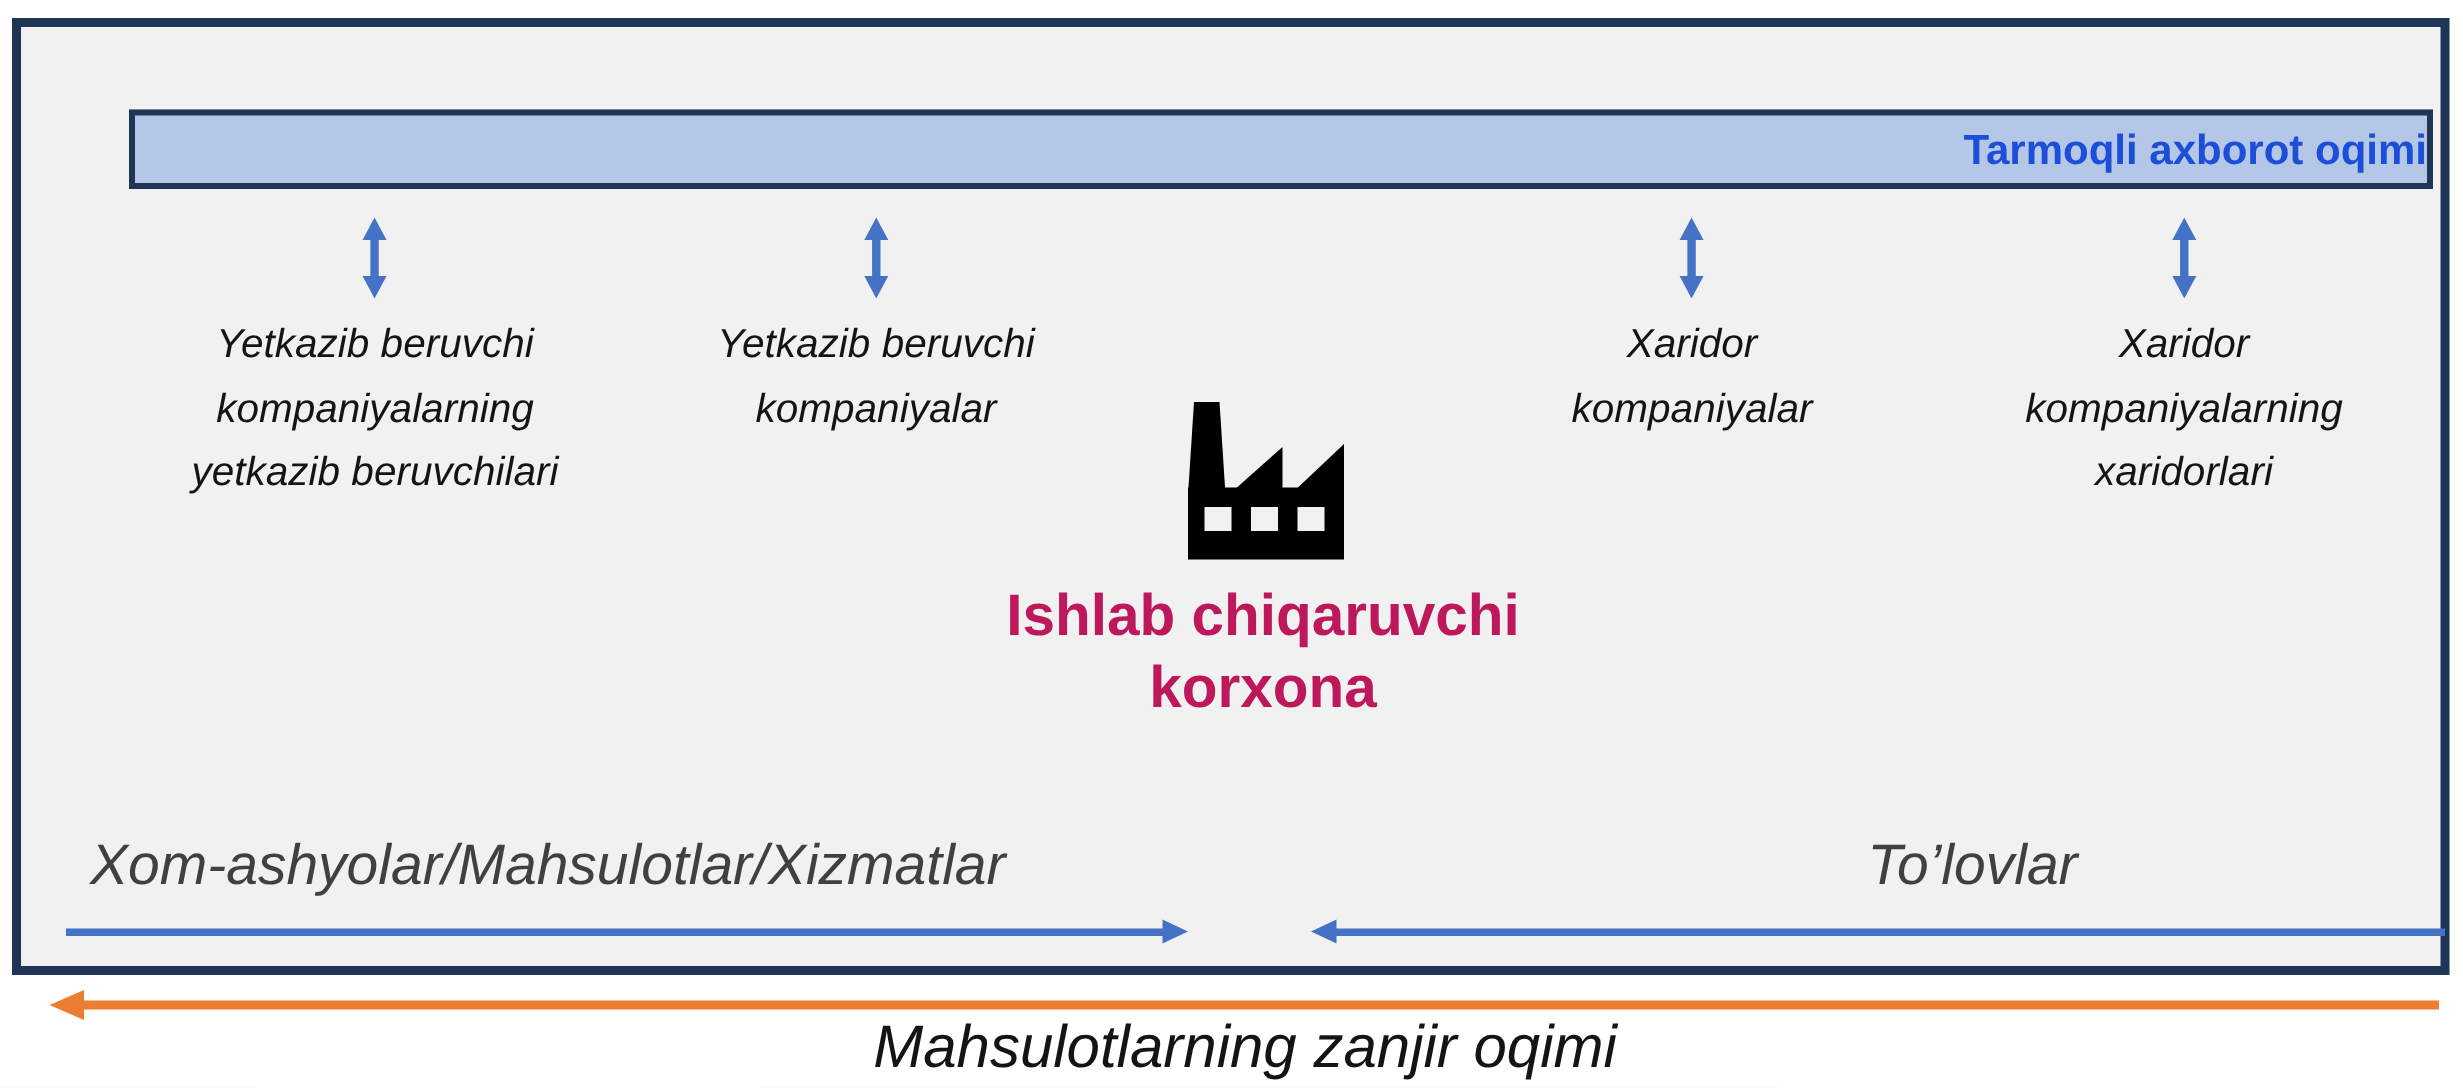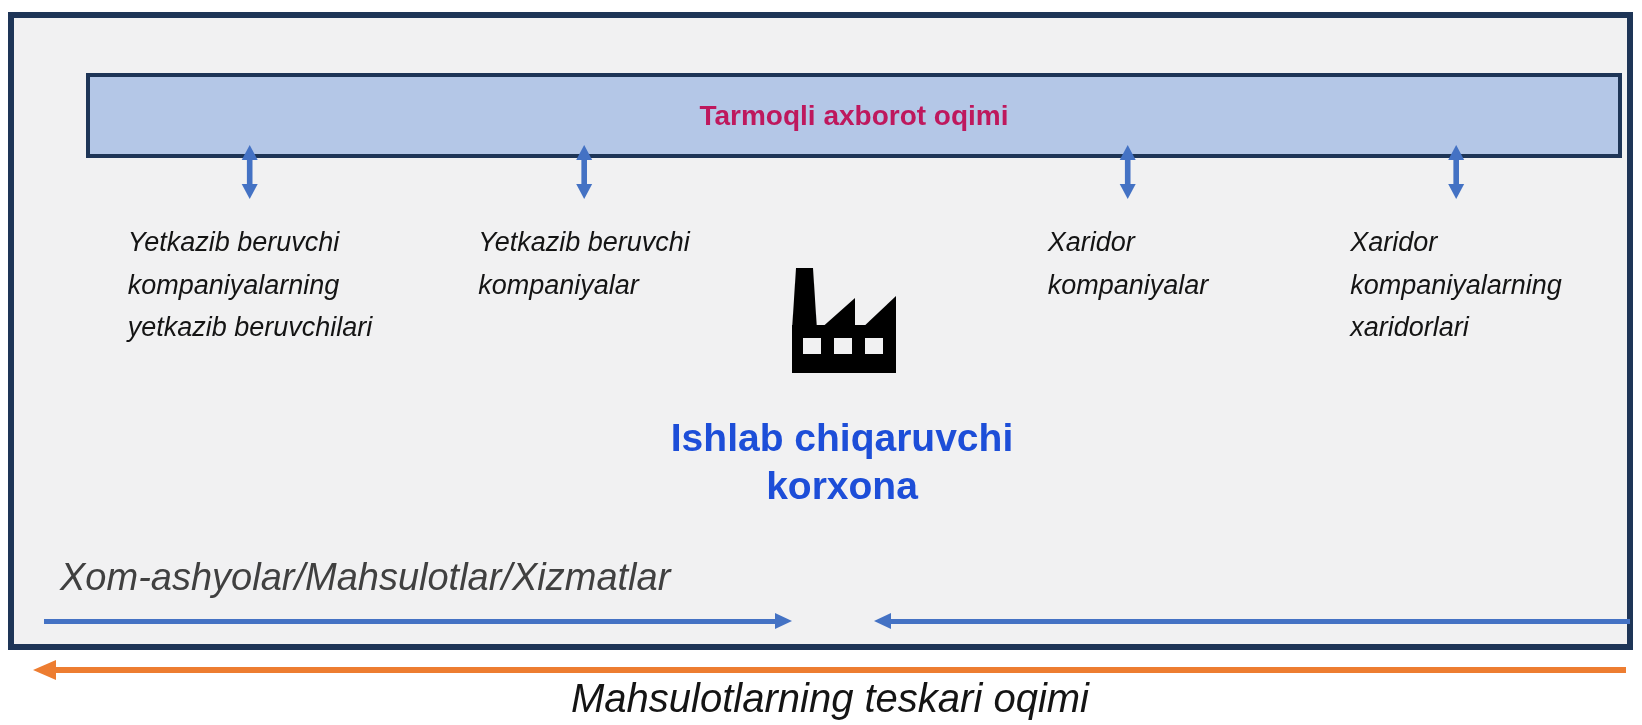--- a/index.html
+++ b/index.html
@@ -19,44 +19,44 @@
     font-family:"Liberation Sans","DejaVu Sans",sans-serif;
     color:var(--text);
     overflow:hidden;
   }
   .outer-box{
     position:absolute;left:8px;top:12px;width:1625px;height:638px;
     background:var(--box-fill);
     border:6px solid var(--box-border);
   }
   .title-bar{
-    position:absolute;left:72px;top:55px;width:1536px;height:85px;
+    position:absolute;left:72px;top:55px;width:1536px;height:53px;
     background:var(--header-fill);
     border:4px solid var(--header-border);
-    display:flex;align-items:center;justify-content:center;
-    font-weight:bold;font-size:28px;color:#be185d;
+    display:flex;align-items:center;justify-content:flex-end;
+    font-weight:bold;font-size:28px;color:#1d4ed8;
   }
   .chain-node{
     position:absolute;top:127px;
     display:flex;flex-direction:column;align-items:center;
     transform:translateX(-50%);
   }
   .dbl-arrow{color:var(--arrow-blue);width:22px;height:54px;}
   .chain-label{
-    margin-top:22px;
+    margin-top:9px;
     font-style:italic;font-size:27px;line-height:1.58;
-    white-space:pre-line;color:#141414;
+    text-align:center;white-space:pre-line;color:#141414;
   }
   .factory{
     position:absolute;left:772px;top:250px;width:114px;height:112px;color:#000;
   }
   .producer-label{
-    position:absolute;left:828px;top:396px;transform:translateX(-50%);
+    position:absolute;left:828px;top:369px;transform:translateX(-50%);
     font-weight:bold;font-size:39px;line-height:1.22;
-    text-align:center;white-space:pre-line;color:#1d4ed8;
+    text-align:center;white-space:pre-line;color:#be185d;
   }
   .flow-label{
     position:absolute;top:538px;
     font-style:italic;font-size:38px;color:#404040;white-space:nowrap;
   }
   .flow-label.left{left:46px;}
   .flow-label.center{transform:translateX(-50%);}
   .h-arrow{position:absolute;height:16px;}
   .h-arrow .line{position:absolute;top:5.5px;height:5px;background:var(--arrow-blue);}
   .h-arrow.point-right .line{left:0;right:15px;}
@@ -145,24 +145,25 @@
   </svg>
   <div class="producer-label">Ishlab chiqaruvchi
 korxona</div>
 
   <div class="flow-label left">Xom-ashyolar/Mahsulotlar/Xizmatlar</div>
   <div class="h-arrow point-right" style="left:30px;top:595px;width:748px;">
     <div class="line"></div>
     <div class="head"></div>
   </div>
 
+  <div class="flow-label center" style="left:1301px">To’lovlar</div>
   <div class="h-arrow point-left" style="left:860px;top:595px;width:756px;">
     <div class="line"></div>
     <div class="head"></div>
   </div>
 
 </div>
 
 <div class="reverse-arrow">
   <div class="line"></div>
   <div class="head"></div>
 </div>
-<div class="reverse-label">Mahsulotlarning teskari oqimi</div>
+<div class="reverse-label">Mahsulotlarning zanjir oqimi</div>
 
 </body></html>

